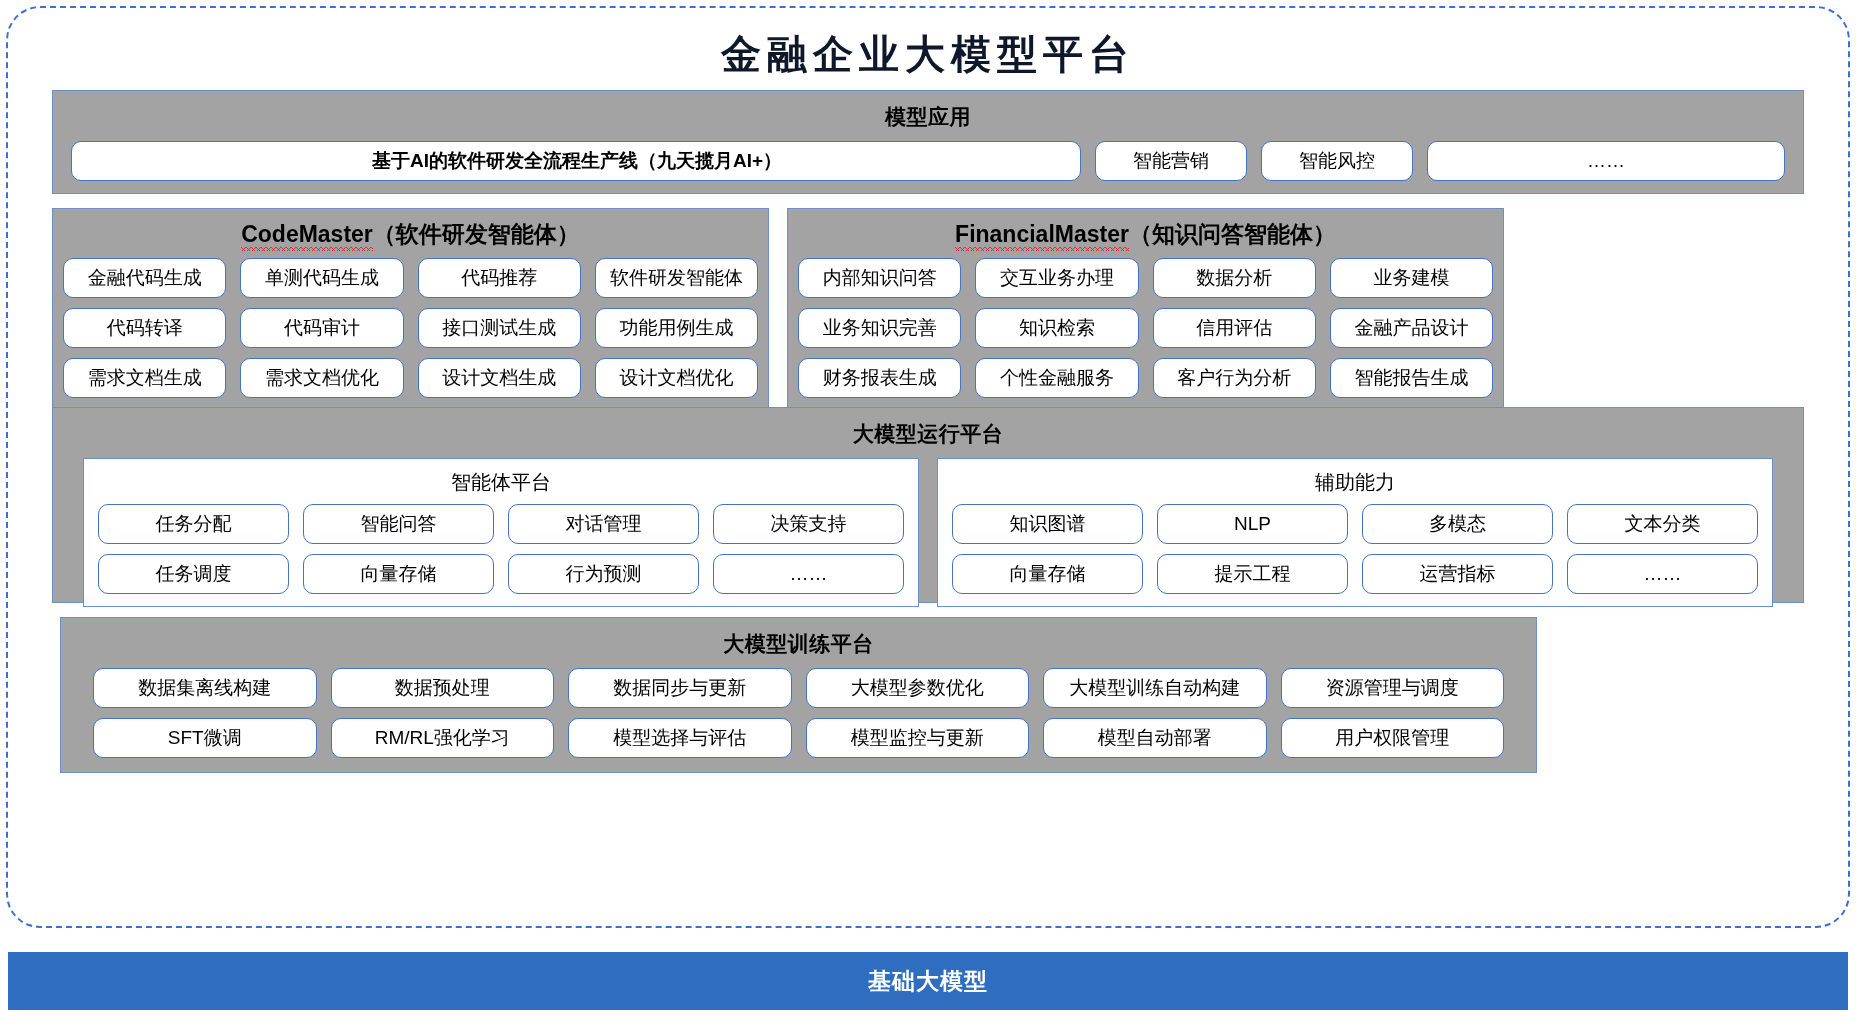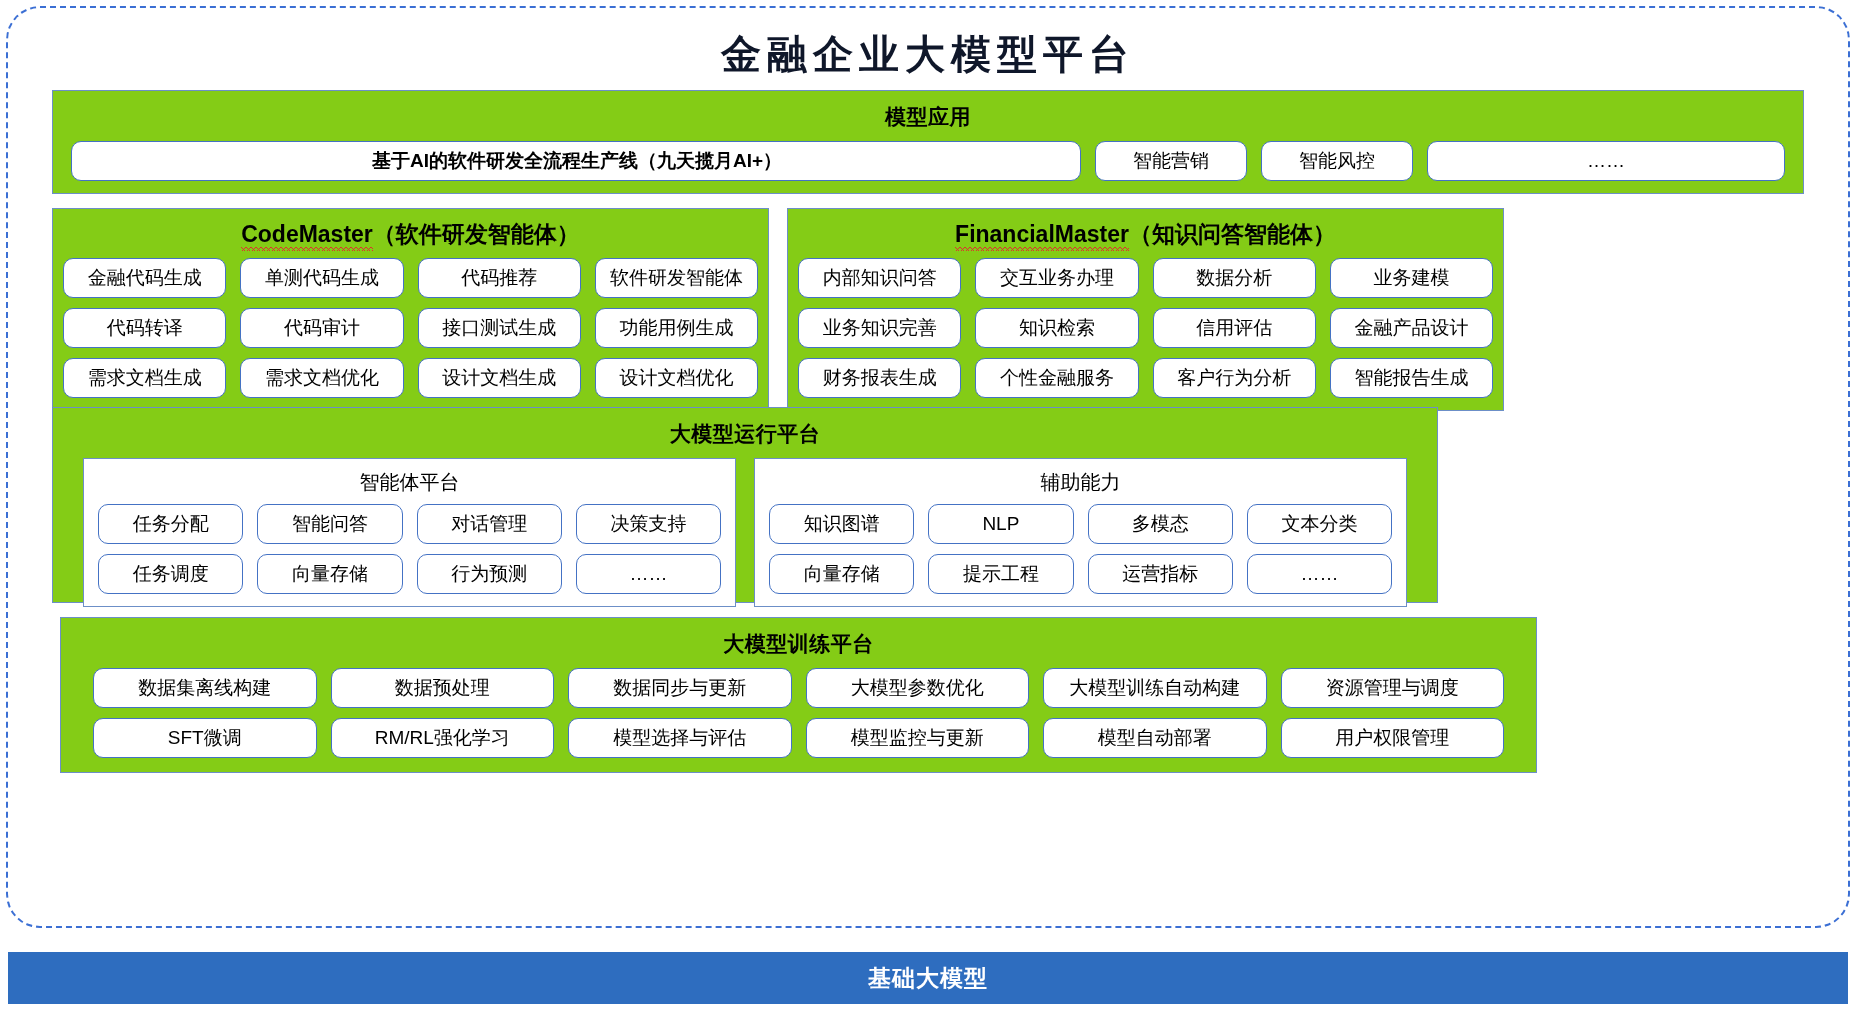--- a/index.html
+++ b/index.html
@@ -36,21 +36,21 @@
     font-weight: 700;
     letter-spacing: 6px;
     color: #0f172a;
     margin-top: 20px;
     line-height: 1.35;
   }
 
   
   .section {
     border: 1px solid #6C8FC7;
-    background: #84cc16;
+    background: #a3a3a3;
     padding: 8px 10px 12px 10px;
   }
   .section-title {
     text-align: center;
     font-size: 21px;
     font-weight: 700;
     color: #000000;
     margin: 4px 0 10px 0;
     letter-spacing: 0.5px;
   }
@@ -132,21 +132,21 @@
       linear-gradient(-45deg, transparent 45%, #E03030 45%, #E03030 55%, transparent 55%);
     background-size: 5px 5px;
     background-repeat: repeat-x;
   }
 
   
   .row-runtime {
     position: absolute;
     left: 52px;
     top: 407px;
-    width: 1386px;
+    width: 1752px;
     height: 196px;
   }
   .runtime-inner {
     display: grid;
     grid-template-columns: 1fr 1fr;
     gap: 18px;
     padding: 0 20px;
   }
   .sub-panel {
     border: 1px solid #6C8FC7;
@@ -163,21 +163,21 @@
     height: 156px;
   }
   .train-inner { padding: 0 22px; }
 
   
   .base-bar {
     position: absolute;
     left: 8px;
     top: 952px;
     width: 1840px;
-    height: 52px;
+    height: 58px;
     background: #2E6DBF;
     display: flex;
     align-items: center;
     justify-content: center;
     color: #ffffff;
     font-size: 23px;
     font-weight: 700;
     letter-spacing: 1px;
   }
 </style>

